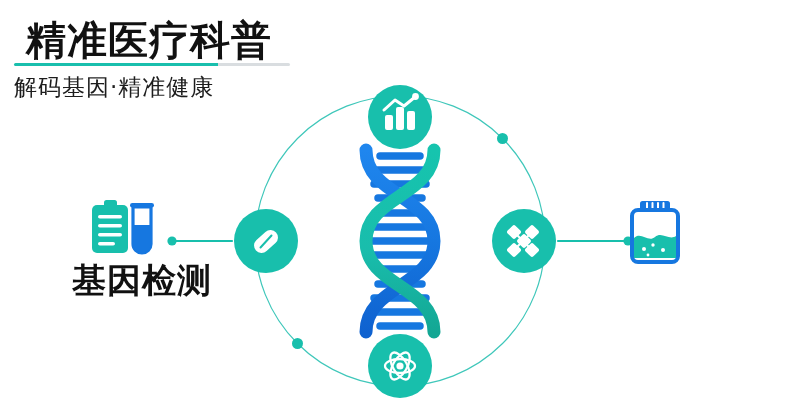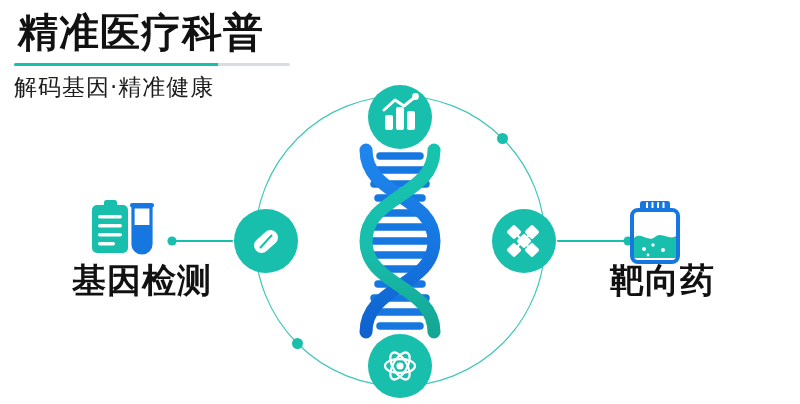--- a/index.html
+++ b/index.html
@@ -9,21 +9,21 @@
     background:#ffffff;
     font-family:"Liberation Sans","DejaVu Sans",sans-serif;
     overflow:hidden;position:relative;
   }
   .stage{position:relative;width:800px;height:404px;}
 
   
   .header{position:absolute;left:14px;top:6px;width:420px;}
   .title{
     font-size:40px;font-weight:bold;color:#111111;
-    letter-spacing:1px;line-height:1.1;margin:4px;
+    letter-spacing:1px;line-height:1.1;margin:12px;
     font-family:"DejaVu Sans","Liberation Sans",sans-serif;
   }
   .divider{
     position:absolute;left:14px;top:63px;width:276px;height:3px;
     background:linear-gradient(to right,#19BFAD 0%,#19BFAD 74%,#d9dde0 74%,#d9dde0 100%);
     border-radius:2px;
   }
   .subtitle{
     position:absolute;left:14px;top:72px;
     font-size:23px;font-weight:500;color:#1d1d1d;letter-spacing:1px;
@@ -194,15 +194,14 @@
           <circle cx="644" cy="249" r="2"></circle>
           <circle cx="653" cy="245" r="1.7"></circle>
           <circle cx="663" cy="250" r="2"></circle>
           <circle cx="648" cy="255" r="1.4"></circle>
         </g>
       </g>
     </svg>
   </div>
 
   <div class="side-label label-left">基因检测</div>
-  <div class="side-label label-right">靶向药</div>
 
 </div>
 
 </body></html>

